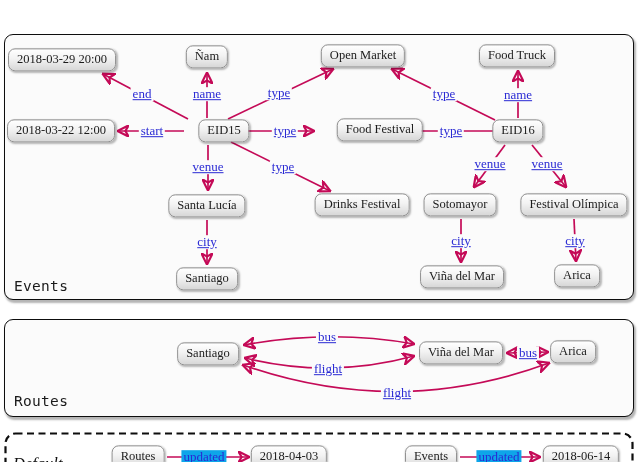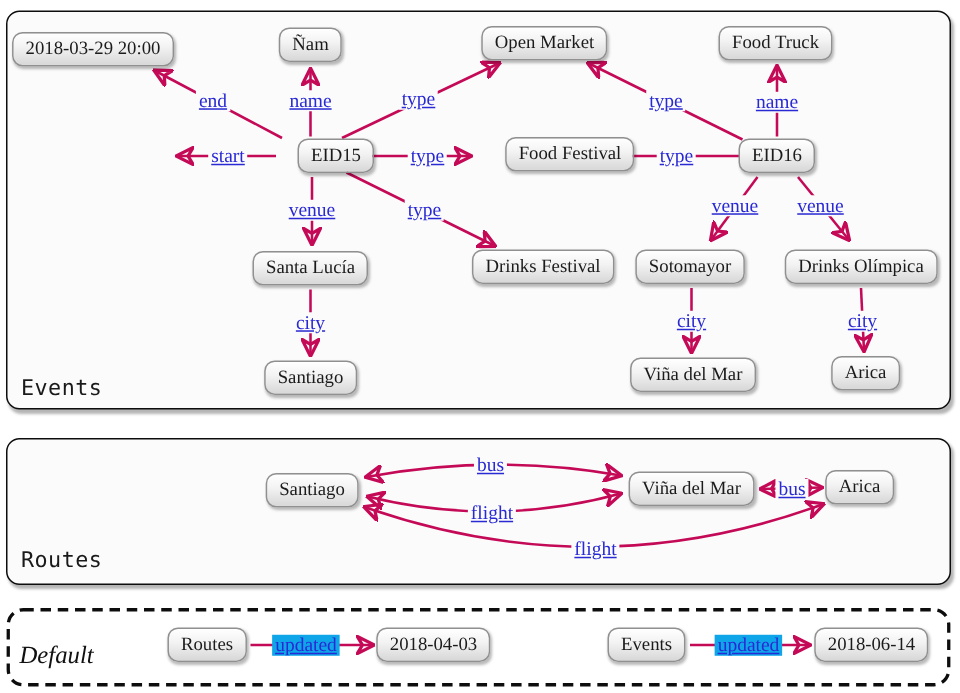--- a/index.html
+++ b/index.html
@@ -1,16 +1,16 @@
 <!DOCTYPE html>
 <html style="--edge-color: #c40a57; --edge-label-color: #2a2ad4; --node-border: #909090; --node-text: #1b1b1b; --section-bg: #fbfbfb; --section-border: #0d0d0d;"><head>
 <meta charset="utf-8">
 <style>
   html,body{margin:0;padding:0;background:#ffffff;width:640px;height:462px;overflow:hidden;}
-  #stage{position:relative;width:640px;height:336px;font-family:"Liberation Serif",serif;}
+  #stage{position:relative;width:640px;height:336px;font-family:"Liberation Serif",serif;margin-top:27px;}
 
   
   .secbox{position:absolute;background:var(--section-bg);border:1.6px solid var(--section-border);
           border-radius:9px;box-shadow:1.5px 2.5px 2px #b5b5b5;z-index:1;}
   .secbox.dashed{border:none;box-shadow:none;background:#ffffff;}
   .dashrect{position:absolute;inset:0;z-index:1;}
 
   .sec-title{position:absolute;z-index:4;font-family:"DejaVu Sans Mono",monospace;
              font-size:14.5px;color:#1a1a1a;letter-spacing:.3px;}
   .default-title{position:absolute;z-index:4;font-family:"Liberation Serif",serif;
@@ -74,27 +74,28 @@
     <path d="M507,326 L548,325" marker-start="url(#ah)" marker-end="url(#ah)"></path>
 
     <path d="M167,430 L249,430" marker-end="url(#ah)"></path>
     <path d="M460,430 L540,430" marker-end="url(#ah)"></path>
   </svg>
 
   <div class="node" style="left:62px;top:33px">2018-03-29 20:00</div>
   <div class="node" style="left:207px;top:30px">Ñam</div>
   <div class="node" style="left:363px;top:29px">Open Market</div>
   <div class="node" style="left:517px;top:29px">Food Truck</div>
+  <div class="node" style="left:61px;top:104px">2018-03-22 12:00</div>
   <div class="node" style="left:224px;top:104px">EID15</div>
   <div class="node" style="left:380px;top:103px">Food Festival</div>
   <div class="node" style="left:518px;top:104px">EID16</div>
   <div class="node" style="left:207px;top:179px">Santa Lucía</div>
   <div class="node" style="left:362px;top:178px">Drinks Festival</div>
   <div class="node" style="left:460px;top:178px">Sotomayor</div>
-  <div class="node" style="left:574px;top:178px">Drinks Olímpica</div>
+  <div class="node" style="left:574px;top:178px">Festival Olímpica</div>
   <div class="node" style="left:207px;top:252px">Santiago</div>
   <div class="node" style="left:462px;top:250px">Viña del Mar</div>
   <div class="node" style="left:577px;top:249px">Arica</div>
 
   <span class="elabel" style="left:142px;top:67px">end</span>
   <span class="elabel" style="left:207px;top:67px">name</span>
   <span class="elabel" style="left:279px;top:66px">type</span>
   <span class="elabel" style="left:444px;top:67px">type</span>
   <span class="elabel" style="left:518px;top:68px">name</span>
   <span class="elabel" style="left:152px;top:104px">start</span>

